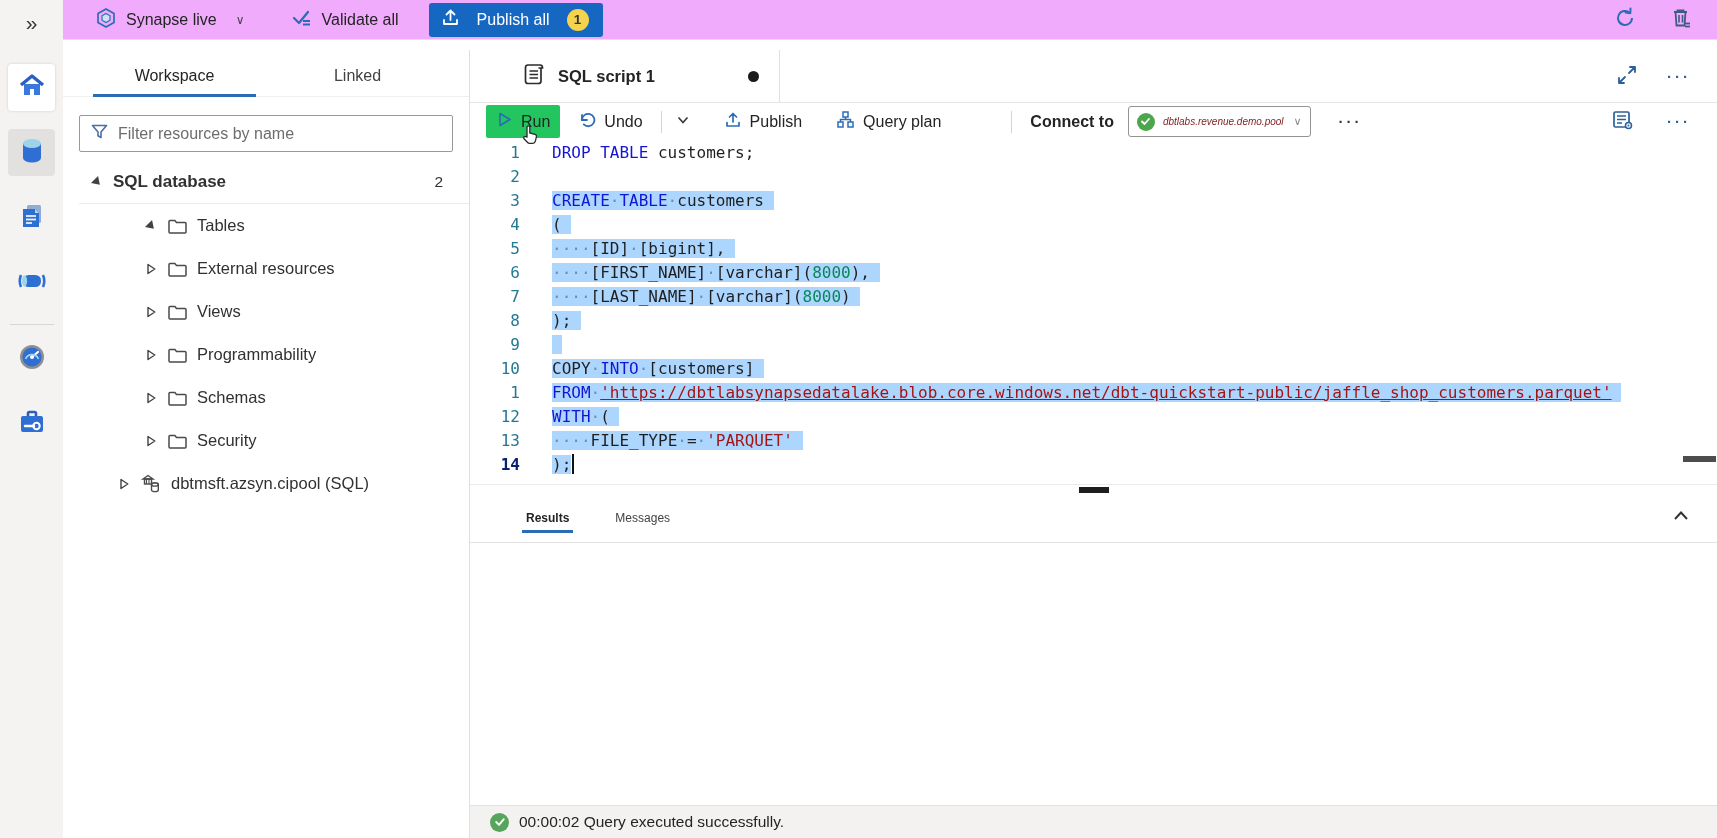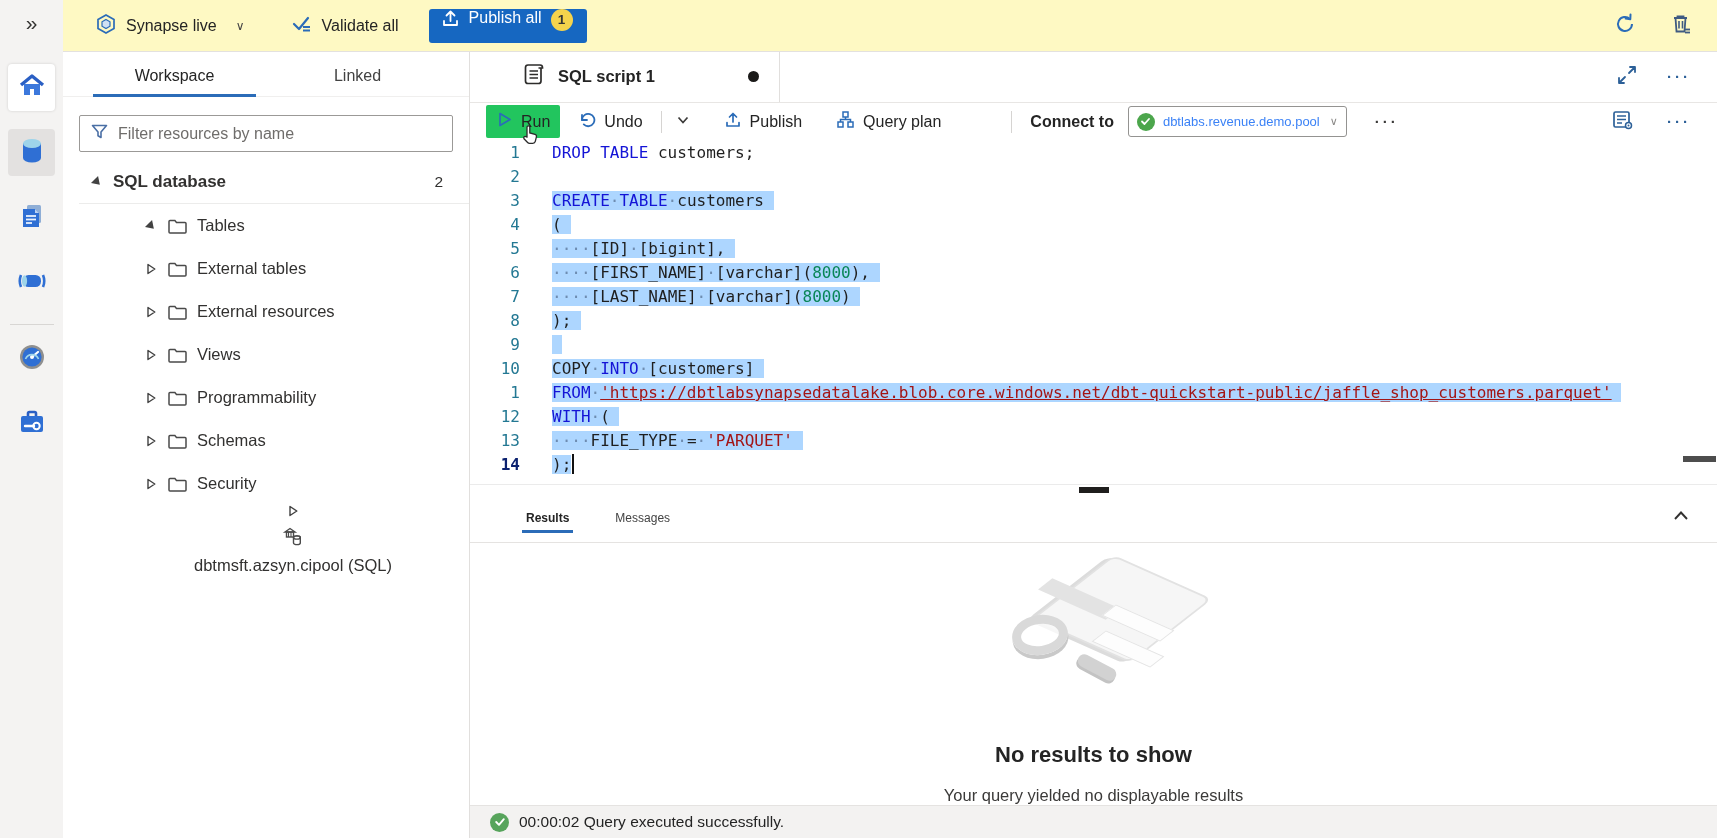--- a/index.html
+++ b/index.html
@@ -8,26 +8,26 @@
 
   
   .rail { position:absolute; left:0; top:0; width:63px; height:838px; background:#f4f3f2; z-index:5; }
   .rail .expander { width:63px; height:46px; display:flex; align-items:center; justify-content:center; font-size:21px; color:#323130; cursor:pointer; }
   .rail-item { width:47px; height:47px; margin:8px auto 18px auto; border-radius:4px; display:flex; align-items:center; justify-content:center; cursor:pointer; }
   .rail-item.card { background:#fff; box-shadow:0 0 3px rgba(0,0,0,.15); }
   .rail-item.active { background:#e3e1e0; }
   .rail-divider { width:44px; height:1px; background:#d8d6d4; margin:2px auto 10px auto; }
 
   
-  .topbar { position:absolute; left:63px; top:0; right:0; height:52px; background:#fef9c3; border-bottom:1px solid #e3e1df; display:flex; align-items:center; z-index:4; }
+  .topbar { position:absolute; left:63px; top:0; right:0; height:40px; background:#f0abfc; border-bottom:1px solid #e3e1df; display:flex; align-items:center; z-index:4; }
   .tb-group { display:flex; align-items:center; gap:9px; font-size:16px; color:#242424; cursor:pointer; }
   .tb-env { margin-left:32px; }
   .tb-env .chev { color:#444; font-size:12px; margin-left:10px; }
   .tb-validate { margin-left:46px; }
-  .btn-publish { margin-left:30px; height:34px; background:#1667c1; color:#fff; border:none; border-radius:3px; display:flex; align-items:flex-start; gap:9px; padding:0 14px 0 12px; font-size:16px; font-family:inherit; cursor:pointer; }
+  .btn-publish { margin-left:30px; height:34px; background:#1667c1; color:#fff; border:none; border-radius:3px; display:flex; align-items:center; gap:17px; padding:0 14px 0 12px; font-size:16px; font-family:inherit; cursor:pointer; }
   .badge { width:22px; height:22px; border-radius:50%; background:#f5d34c; color:#343434; font-size:13.5px; font-weight:bold; display:flex; align-items:center; justify-content:center; }
   .tb-right { margin-left:auto; display:flex; align-items:center; gap:28px; padding-right:22px; }
   .icon-btn { background:none; border:none; cursor:pointer; display:flex; align-items:center; justify-content:center; padding:2px; }
 
   
   .sidepanel { position:absolute; left:63px; top:50px; width:407px; bottom:0; background:#fff; border-right:1px solid #e1dfdd; z-index:3; }
   .sp-header { display:flex; align-items:center; padding:16px 16px 6px 28px; }
   .sp-title { font-size:21px; font-weight:bold; color:#242424; }
   .sp-actions { margin-left:auto; display:flex; align-items:center; gap:20px; }
   .sp-tabs { display:flex; padding:0 20px; margin-top:8px; border-bottom:1px solid #f0efee; }
@@ -55,21 +55,21 @@
   .ts-right { margin-left:auto; display:flex; align-items:center; gap:26px; padding-right:24px; }
   .ellip { font-weight:bold; letter-spacing:3px; font-size:15px; color:#2c6098; line-height:1; }
   .ellip.dark { color:#3b3a39; }
 
   .toolbar { position:absolute; left:0; top:53px; right:0; height:37px; display:flex; align-items:center; font-size:16px; color:#242424; }
   .tbtn { height:33px; display:flex; align-items:center; gap:8px; padding:0 10px; cursor:pointer; border-radius:2px; background:transparent; border:none; font-family:inherit; font-size:16px; color:#242424; }
   .tbtn.hovered { background:#22c55e; position:relative; }
   .tb-sep { width:1px; height:22px; background:#d6d4d2; margin:0 8px; }
   .connect-label { font-weight:bold; margin:0 14px 0 10px; }
   .pool-dd { height:31px; border:1px solid #949391; border-radius:3px; display:flex; align-items:center; gap:8px; padding:0 8px; cursor:pointer; background:#fff; }
-  .pool-dd .pool-name { font-size:13px; color:#3b82f6; }
+  .pool-dd .pool-name { font-size:10px; color:#7f1d1d;font-style:italic; }
   .pool-dd .dd-chev { color:#8a8886; font-size:11px; margin-left:2px; }
   .tbar-right { margin-left:auto; display:flex; align-items:center; gap:28px; padding-right:24px; }
   .hand-cursor { position:absolute; left:34px; bottom:-12px; z-index:9; }
 
   
   .code-region { position:absolute; left:0; top:90px; right:0; height:347px; font-family:"DejaVu Sans Mono", monospace; font-size:16px; line-height:24px; overflow:hidden; }
   .gutter { position:absolute; left:0; top:1px; width:76px; text-align:right; color:#237893; user-select:none; }
   .gutter .ln { height:24px; padding-right:26px; cursor:pointer; }
   .gutter .ln.cur { color:#0b216f; font-weight:bold; }
   .code-lines { position:absolute; left:82px; top:1px; right:16px; }
@@ -279,88 +279,75 @@
           <span class="twisty">
             <svg width="12" height="12" viewBox="0 0 12 12">
               <path d="M3 1.5 L9.8 6 L3 10.5 z" fill="none" stroke="#424242" stroke-width="1.4" stroke-linejoin="round"></path>
             </svg>
           </span>
           <span style="display: flex;">
             <svg width="21" height="18" viewBox="0 0 21 18">
               <path d="M2 4.5 V15 a1 1 0 0 0 1 1 h15 a1 1 0 0 0 1 -1 V6.5 a1 1 0 0 0 -1 -1 h-8.5 l-1.6 -2 H3 a1 1 0 0 0 -1 1 z" fill="none" stroke="#4a4a4a" stroke-width="1.5"></path>
             </svg>
           </span>
-          <span class="lbl">External tables</span>
+          <span class="lbl">External resources</span>
         </div>
         <div class="tree-row" style="padding-left: 81px;">
           <span class="twisty">
             <svg width="12" height="12" viewBox="0 0 12 12">
               <path d="M3 1.5 L9.8 6 L3 10.5 z" fill="none" stroke="#424242" stroke-width="1.4" stroke-linejoin="round"></path>
             </svg>
           </span>
           <span style="display: flex;">
             <svg width="21" height="18" viewBox="0 0 21 18">
               <path d="M2 4.5 V15 a1 1 0 0 0 1 1 h15 a1 1 0 0 0 1 -1 V6.5 a1 1 0 0 0 -1 -1 h-8.5 l-1.6 -2 H3 a1 1 0 0 0 -1 1 z" fill="none" stroke="#4a4a4a" stroke-width="1.5"></path>
             </svg>
           </span>
-          <span class="lbl">External resources</span>
+          <span class="lbl">Views</span>
         </div>
         <div class="tree-row" style="padding-left: 81px;">
           <span class="twisty">
             <svg width="12" height="12" viewBox="0 0 12 12">
               <path d="M3 1.5 L9.8 6 L3 10.5 z" fill="none" stroke="#424242" stroke-width="1.4" stroke-linejoin="round"></path>
             </svg>
           </span>
           <span style="display: flex;">
             <svg width="21" height="18" viewBox="0 0 21 18">
               <path d="M2 4.5 V15 a1 1 0 0 0 1 1 h15 a1 1 0 0 0 1 -1 V6.5 a1 1 0 0 0 -1 -1 h-8.5 l-1.6 -2 H3 a1 1 0 0 0 -1 1 z" fill="none" stroke="#4a4a4a" stroke-width="1.5"></path>
             </svg>
           </span>
-          <span class="lbl">Views</span>
+          <span class="lbl">Programmability</span>
         </div>
         <div class="tree-row" style="padding-left: 81px;">
           <span class="twisty">
             <svg width="12" height="12" viewBox="0 0 12 12">
               <path d="M3 1.5 L9.8 6 L3 10.5 z" fill="none" stroke="#424242" stroke-width="1.4" stroke-linejoin="round"></path>
             </svg>
           </span>
           <span style="display: flex;">
             <svg width="21" height="18" viewBox="0 0 21 18">
               <path d="M2 4.5 V15 a1 1 0 0 0 1 1 h15 a1 1 0 0 0 1 -1 V6.5 a1 1 0 0 0 -1 -1 h-8.5 l-1.6 -2 H3 a1 1 0 0 0 -1 1 z" fill="none" stroke="#4a4a4a" stroke-width="1.5"></path>
             </svg>
           </span>
-          <span class="lbl">Programmability</span>
+          <span class="lbl">Schemas</span>
         </div>
         <div class="tree-row" style="padding-left: 81px;">
           <span class="twisty">
             <svg width="12" height="12" viewBox="0 0 12 12">
               <path d="M3 1.5 L9.8 6 L3 10.5 z" fill="none" stroke="#424242" stroke-width="1.4" stroke-linejoin="round"></path>
             </svg>
           </span>
           <span style="display: flex;">
             <svg width="21" height="18" viewBox="0 0 21 18">
               <path d="M2 4.5 V15 a1 1 0 0 0 1 1 h15 a1 1 0 0 0 1 -1 V6.5 a1 1 0 0 0 -1 -1 h-8.5 l-1.6 -2 H3 a1 1 0 0 0 -1 1 z" fill="none" stroke="#4a4a4a" stroke-width="1.5"></path>
             </svg>
           </span>
-          <span class="lbl">Schemas</span>
-        </div>
-        <div class="tree-row" style="padding-left: 81px;">
-          <span class="twisty">
-            <svg width="12" height="12" viewBox="0 0 12 12">
-              <path d="M3 1.5 L9.8 6 L3 10.5 z" fill="none" stroke="#424242" stroke-width="1.4" stroke-linejoin="round"></path>
-            </svg>
-          </span>
-          <span style="display: flex;">
-            <svg width="21" height="18" viewBox="0 0 21 18">
-              <path d="M2 4.5 V15 a1 1 0 0 0 1 1 h15 a1 1 0 0 0 1 -1 V6.5 a1 1 0 0 0 -1 -1 h-8.5 l-1.6 -2 H3 a1 1 0 0 0 -1 1 z" fill="none" stroke="#4a4a4a" stroke-width="1.5"></path>
-            </svg>
-          </span>
           <span class="lbl">Security</span>
         </div>
-        <div class="tree-row" style="padding-left: 54px; flex-direction: column;">
+        <div class="tree-row" style="padding-left: 54px;">
           <span class="twisty">
             <svg width="12" height="12" viewBox="0 0 12 12">
               <path d="M3 1.5 L9.8 6 L3 10.5 z" fill="none" stroke="#424242" stroke-width="1.4" stroke-linejoin="round"></path>
             </svg>
           </span>
           <span style="display: flex;">
             <svg width="22" height="21" viewBox="0 0 22 21">
               <path d="M3 6 L8 2.5 L13 6 z" fill="none" stroke="#4a4a4a" stroke-width="1.4"></path>
               <rect x="4.5" y="6" width="7" height="5" fill="none" stroke="#4a4a4a" stroke-width="1.4"></rect>
               <line x1="6.5" y1="6" x2="6.5" y2="11" stroke="#4a4a4a" stroke-width="1.1"></line>
@@ -522,32 +509,20 @@
     <div class="results-header">
       <div class="res-tab active">Results</div>
       <div class="res-tab" style="margin-left:14px;">Messages</div>
       <button class="icon-btn res-collapse">
         <span><svg width="20" height="20" viewBox="0 0 20 20">
               <path d="M4 13 L10 6.5 L16 13" fill="none" stroke="#323130" stroke-width="1.9"></path>
             </svg></span>
       </button>
     </div>
 
-    <div class="results-body">
-      <div class="illus">
-        <div class="card"></div>
-        <div class="stripe"></div>
-        <div class="row1"></div>
-        <div class="row2"></div>
-        <div class="lens"></div>
-        <div class="handle"></div>
-      </div>
-      <div class="empty-title">No results to show</div>
-      <div class="empty-sub">Your query yielded no displayable results</div>
-    </div>
 
     <div class="statusbar">
       <span class="check-circle">
           <svg width="12" height="12" viewBox="0 0 12 12">
             <path d="M2.2 6 L5 8.8 L9.8 3.2" fill="none" stroke="#fff" stroke-width="1.9" stroke-linecap="round" stroke-linejoin="round"></path>
           </svg>
         </span>
       <span>00:00:02 Query executed successfully.</span>
     </div>
 

